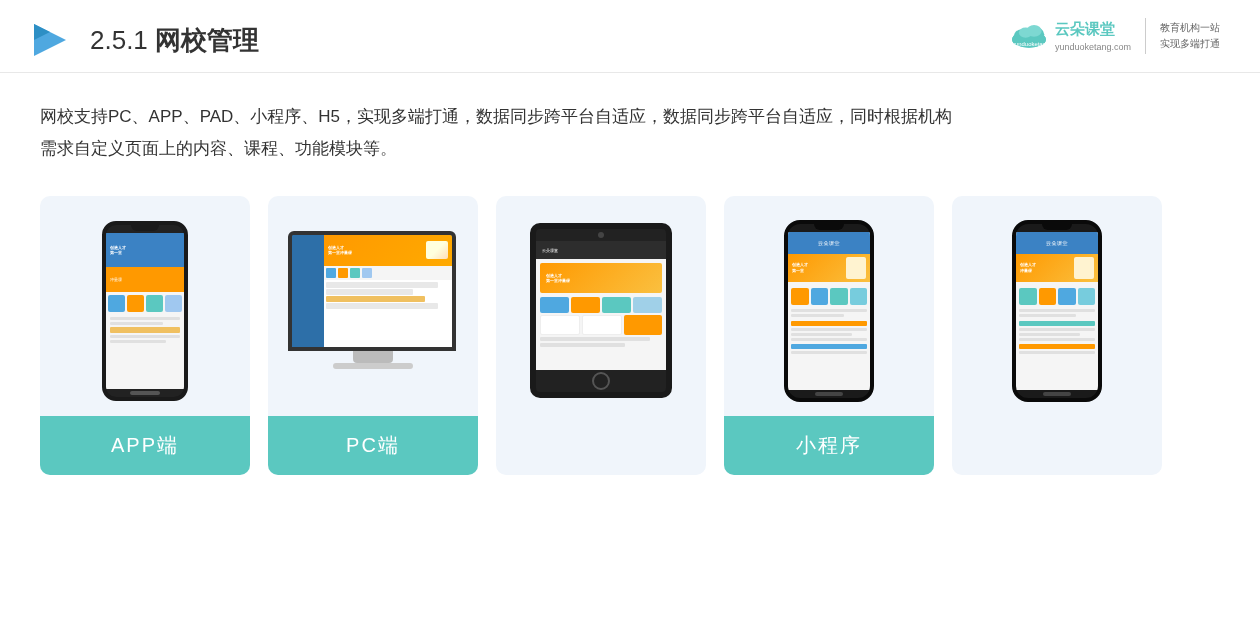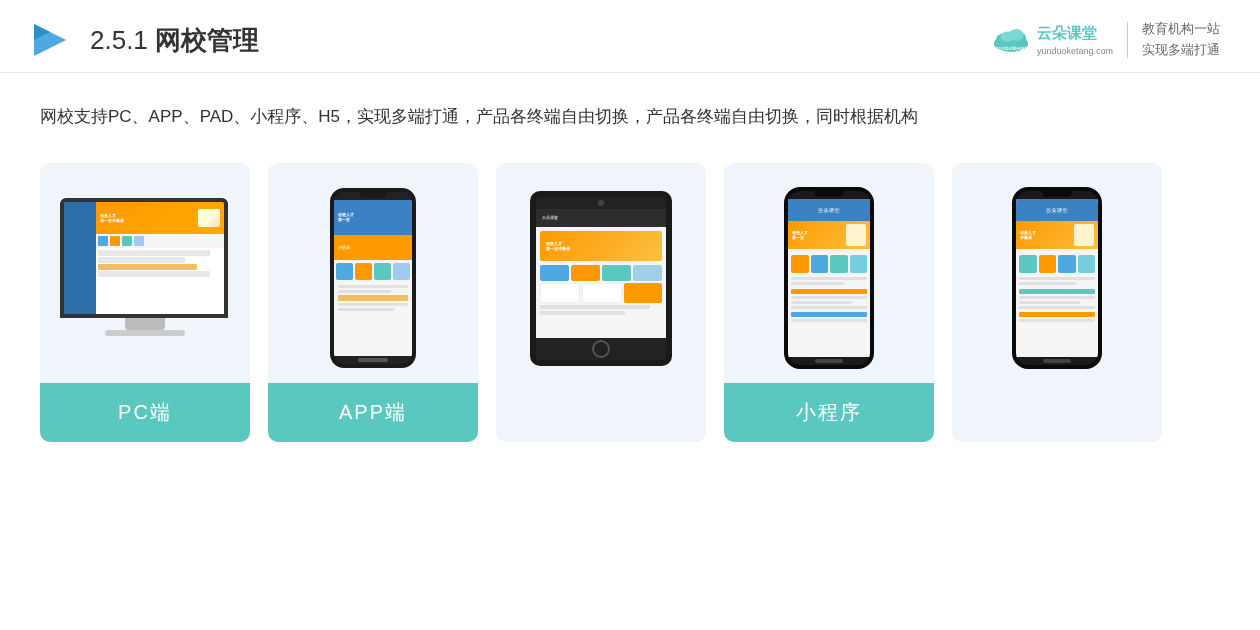--- a/index.html
+++ b/index.html
@@ -14,21 +14,21 @@
     .page {
       width: 1260px;
       min-height: 630px;
       background: #fff;
       padding: 0;
     }
 
     
     .header {
       display: flex;
-      align-items: center;
+      align-items: flex-start;
       justify-content: space-between;
       padding: 18px 40px 10px 30px;
       border-bottom: 1px solid #e8e8e8;
     }
 
     .header-left {
       display: flex;
       align-items: center;
       gap: 16px;
     }
@@ -328,21 +328,21 @@
     }
 
     .brand-divider {
       width: 1px;
       height: 36px;
       background: #ccc;
       margin: 0 6px;
     }
 
     .brand-right-text {
-      font-size: 13px;
+      font-size: 10px;
       color: #666;
       line-height: 1.6;
     }
   </style>
 </head>
 <body>
 
 <div class="page">
 
   <div class="header">
@@ -379,64 +379,25 @@
       </div>
       <div class="brand-divider"></div>
       <div class="brand-right-text">
         <div>教育机构一站</div>
         <div>实现多端打通</div>
       </div>
     </div>
   </div>
 
   <div class="description">
-    <div>网校支持PC、APP、PAD、小程序、H5，实现多端打通，产品各终端自由切换，产品各终端自由切换，同时根据机构</div>
+    <div>网校支持PC、APP、PAD、小程序、H5，实现多端打通，数据同步跨平台自适应，数据同步跨平台自适应，同时根据机构</div>
+    <div>需求自定义页面上的内容、课程、功能模块等。</div>
   </div>
 
   <div class="cards-section">
-
-    <div class="card">
-      <div class="card-image-area">
-        <div class="pc-mockup">
-          <div class="pc-screen-outer">
-            <div class="pc-screen-content">
-
-              <div style="position:absolute;top:0;left:0;bottom:0;width:20%;background:#2d6fa8;"></div>
-
-              <div style="position:absolute;top:0;left:20%;right:0;bottom:0;overflow:hidden;">
-
-                <div style="height:28%;background:linear-gradient(135deg,#f90 0%,#fa0 100%);display:flex;align-items:center;padding:2px 4px;">
-                  <div style="color:white;font-size:4px;font-weight:bold;line-height:1.3;">创造人才<br>第一堂冲量课</div>
-                  <div style="width:22px;height:18px;background:#fff;border-radius:2px;margin-left:auto;overflow:hidden;">
-                    <div style="width:100%;height:100%;background:linear-gradient(135deg,#ffd 50%,#fdb 100%);"></div>
-                  </div>
-                </div>
-
-                <div style="display:flex;gap:2px;padding:2px 2px;background:#f5f5f5;">
-                  <div style="width:10px;height:10px;background:#4fa8e0;border-radius:1px;"></div>
-                  <div style="width:10px;height:10px;background:#f90;border-radius:1px;"></div>
-                  <div style="width:10px;height:10px;background:#5bc8c0;border-radius:1px;"></div>
-                  <div style="width:10px;height:10px;background:#a0c8f0;border-radius:1px;"></div>
-                </div>
-
-                <div style="padding:2px;display:flex;flex-direction:column;gap:1px;">
-                  <div style="height:6px;background:#e8e8e8;border-radius:1px;width:90%;"></div>
-                  <div style="height:6px;background:#e8e8e8;border-radius:1px;width:70%;"></div>
-                  <div style="height:6px;background:#f0c060;border-radius:1px;width:80%;"></div>
-                  <div style="height:6px;background:#e8e8e8;border-radius:1px;width:90%;"></div>
-                </div>
-              </div>
-            </div>
-          </div>
-          <div class="pc-stand"></div>
-          <div class="pc-base"></div>
-        </div>
-      </div>
-      <div class="card-label">PC端</div>
-    </div>
 
     <div class="card">
       <div class="card-image-area">
         <div class="phone-mockup">
           <div class="phone-outer">
             <div class="phone-notch"></div>
             <div class="phone-screen">
 
               <div style="height:22%;background:#3b82c4;display:flex;align-items:center;padding:0 4px;">
                 <div style="color:white;font-size:4px;font-weight:bold;line-height:1.3;">创造人才<br>第一堂</div>
@@ -459,20 +420,60 @@
                 <div style="height:6px;background:#f0c060;border-radius:1px;"></div>
                 <div style="height:3px;background:#e0e0e0;border-radius:1px;"></div>
                 <div style="height:3px;background:#e0e0e0;width:80%;border-radius:1px;"></div>
               </div>
             </div>
             <div class="phone-bottom-bar"></div>
           </div>
         </div>
       </div>
       <div class="card-label">APP端</div>
+    </div>
+
+    <div class="card">
+      <div class="card-image-area">
+        <div class="pc-mockup">
+          <div class="pc-screen-outer">
+            <div class="pc-screen-content">
+
+              <div style="position:absolute;top:0;left:0;bottom:0;width:20%;background:#2d6fa8;"></div>
+
+              <div style="position:absolute;top:0;left:20%;right:0;bottom:0;overflow:hidden;">
+
+                <div style="height:28%;background:linear-gradient(135deg,#f90 0%,#fa0 100%);display:flex;align-items:center;padding:2px 4px;">
+                  <div style="color:white;font-size:4px;font-weight:bold;line-height:1.3;">创造人才<br>第一堂冲量课</div>
+                  <div style="width:22px;height:18px;background:#fff;border-radius:2px;margin-left:auto;overflow:hidden;">
+                    <div style="width:100%;height:100%;background:linear-gradient(135deg,#ffd 50%,#fdb 100%);"></div>
+                  </div>
+                </div>
+
+                <div style="display:flex;gap:2px;padding:2px 2px;background:#f5f5f5;">
+                  <div style="width:10px;height:10px;background:#4fa8e0;border-radius:1px;"></div>
+                  <div style="width:10px;height:10px;background:#f90;border-radius:1px;"></div>
+                  <div style="width:10px;height:10px;background:#5bc8c0;border-radius:1px;"></div>
+                  <div style="width:10px;height:10px;background:#a0c8f0;border-radius:1px;"></div>
+                </div>
+
+                <div style="padding:2px;display:flex;flex-direction:column;gap:1px;">
+                  <div style="height:6px;background:#e8e8e8;border-radius:1px;width:90%;"></div>
+                  <div style="height:6px;background:#e8e8e8;border-radius:1px;width:70%;"></div>
+                  <div style="height:6px;background:#f0c060;border-radius:1px;width:80%;"></div>
+                  <div style="height:6px;background:#e8e8e8;border-radius:1px;width:90%;"></div>
+                </div>
+              </div>
+            </div>
+          </div>
+          <div class="pc-stand"></div>
+          <div class="pc-base"></div>
+        </div>
+      </div>
+      <div class="card-label">PC端</div>
     </div>
 
     <div class="card">
       <div class="card-image-area">
         <div class="pad-mockup">
           <div class="pad-outer">
             <div class="pad-camera"></div>
             <div class="pad-screen">
 
               <div style="height:14%;background:#2d2d2d;display:flex;align-items:center;padding:0 6px;">

